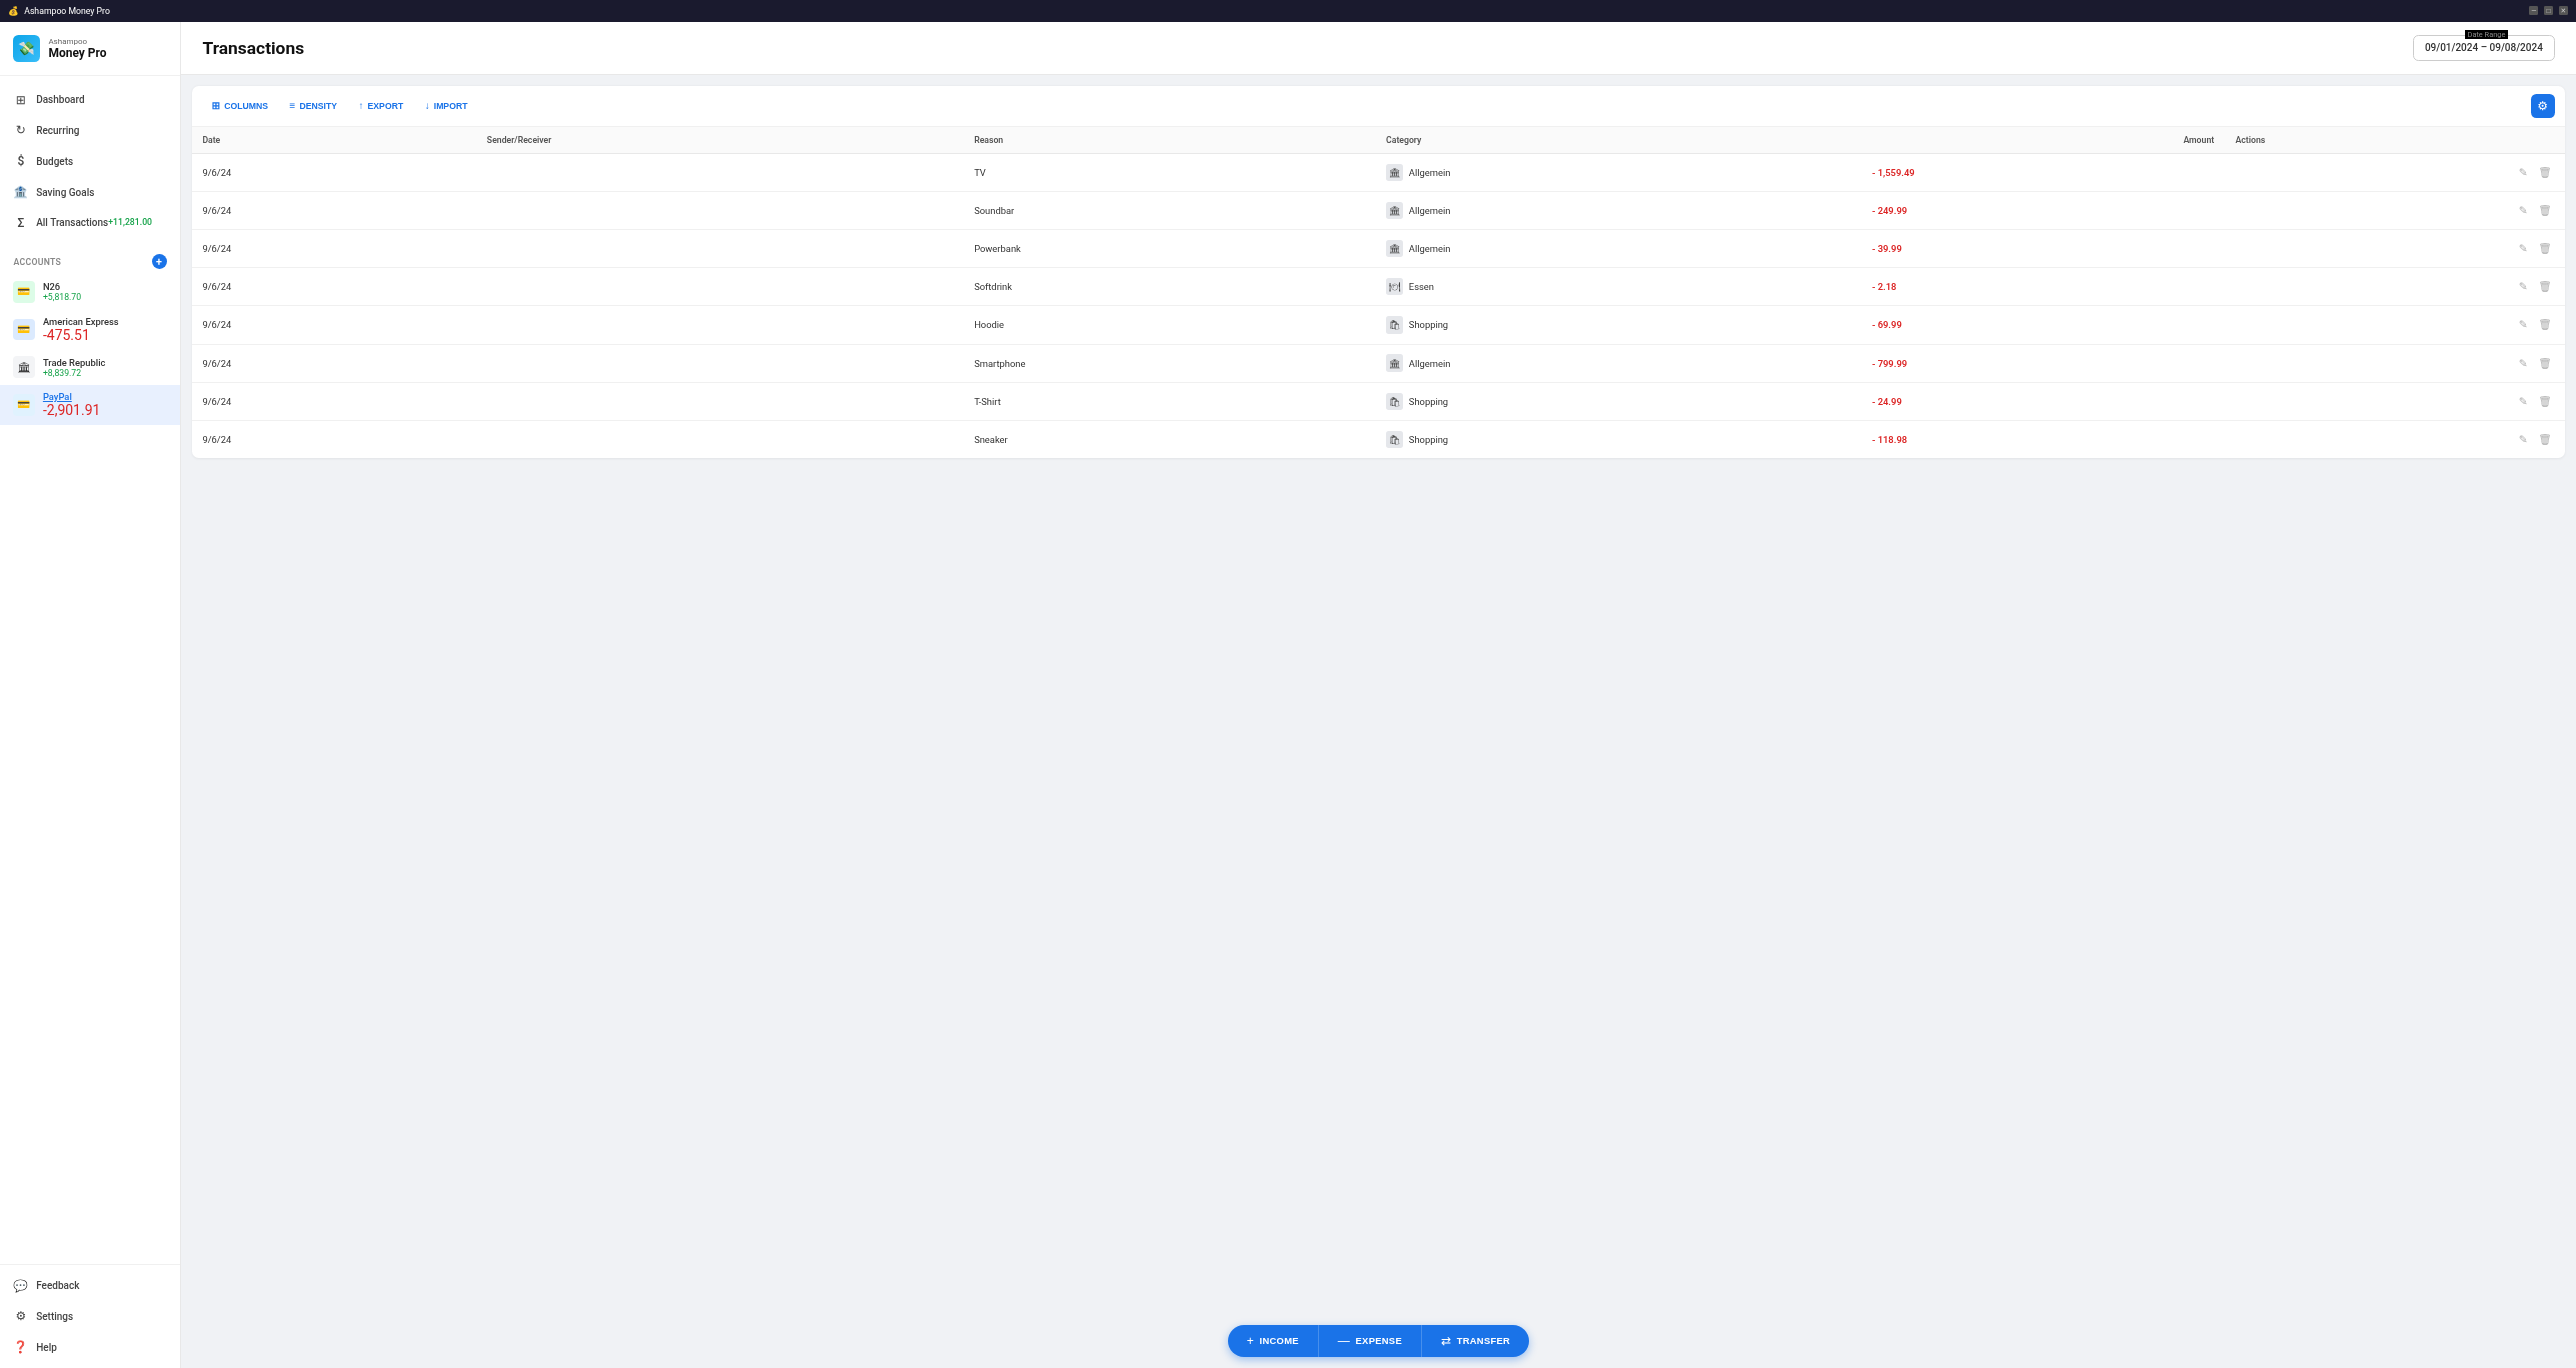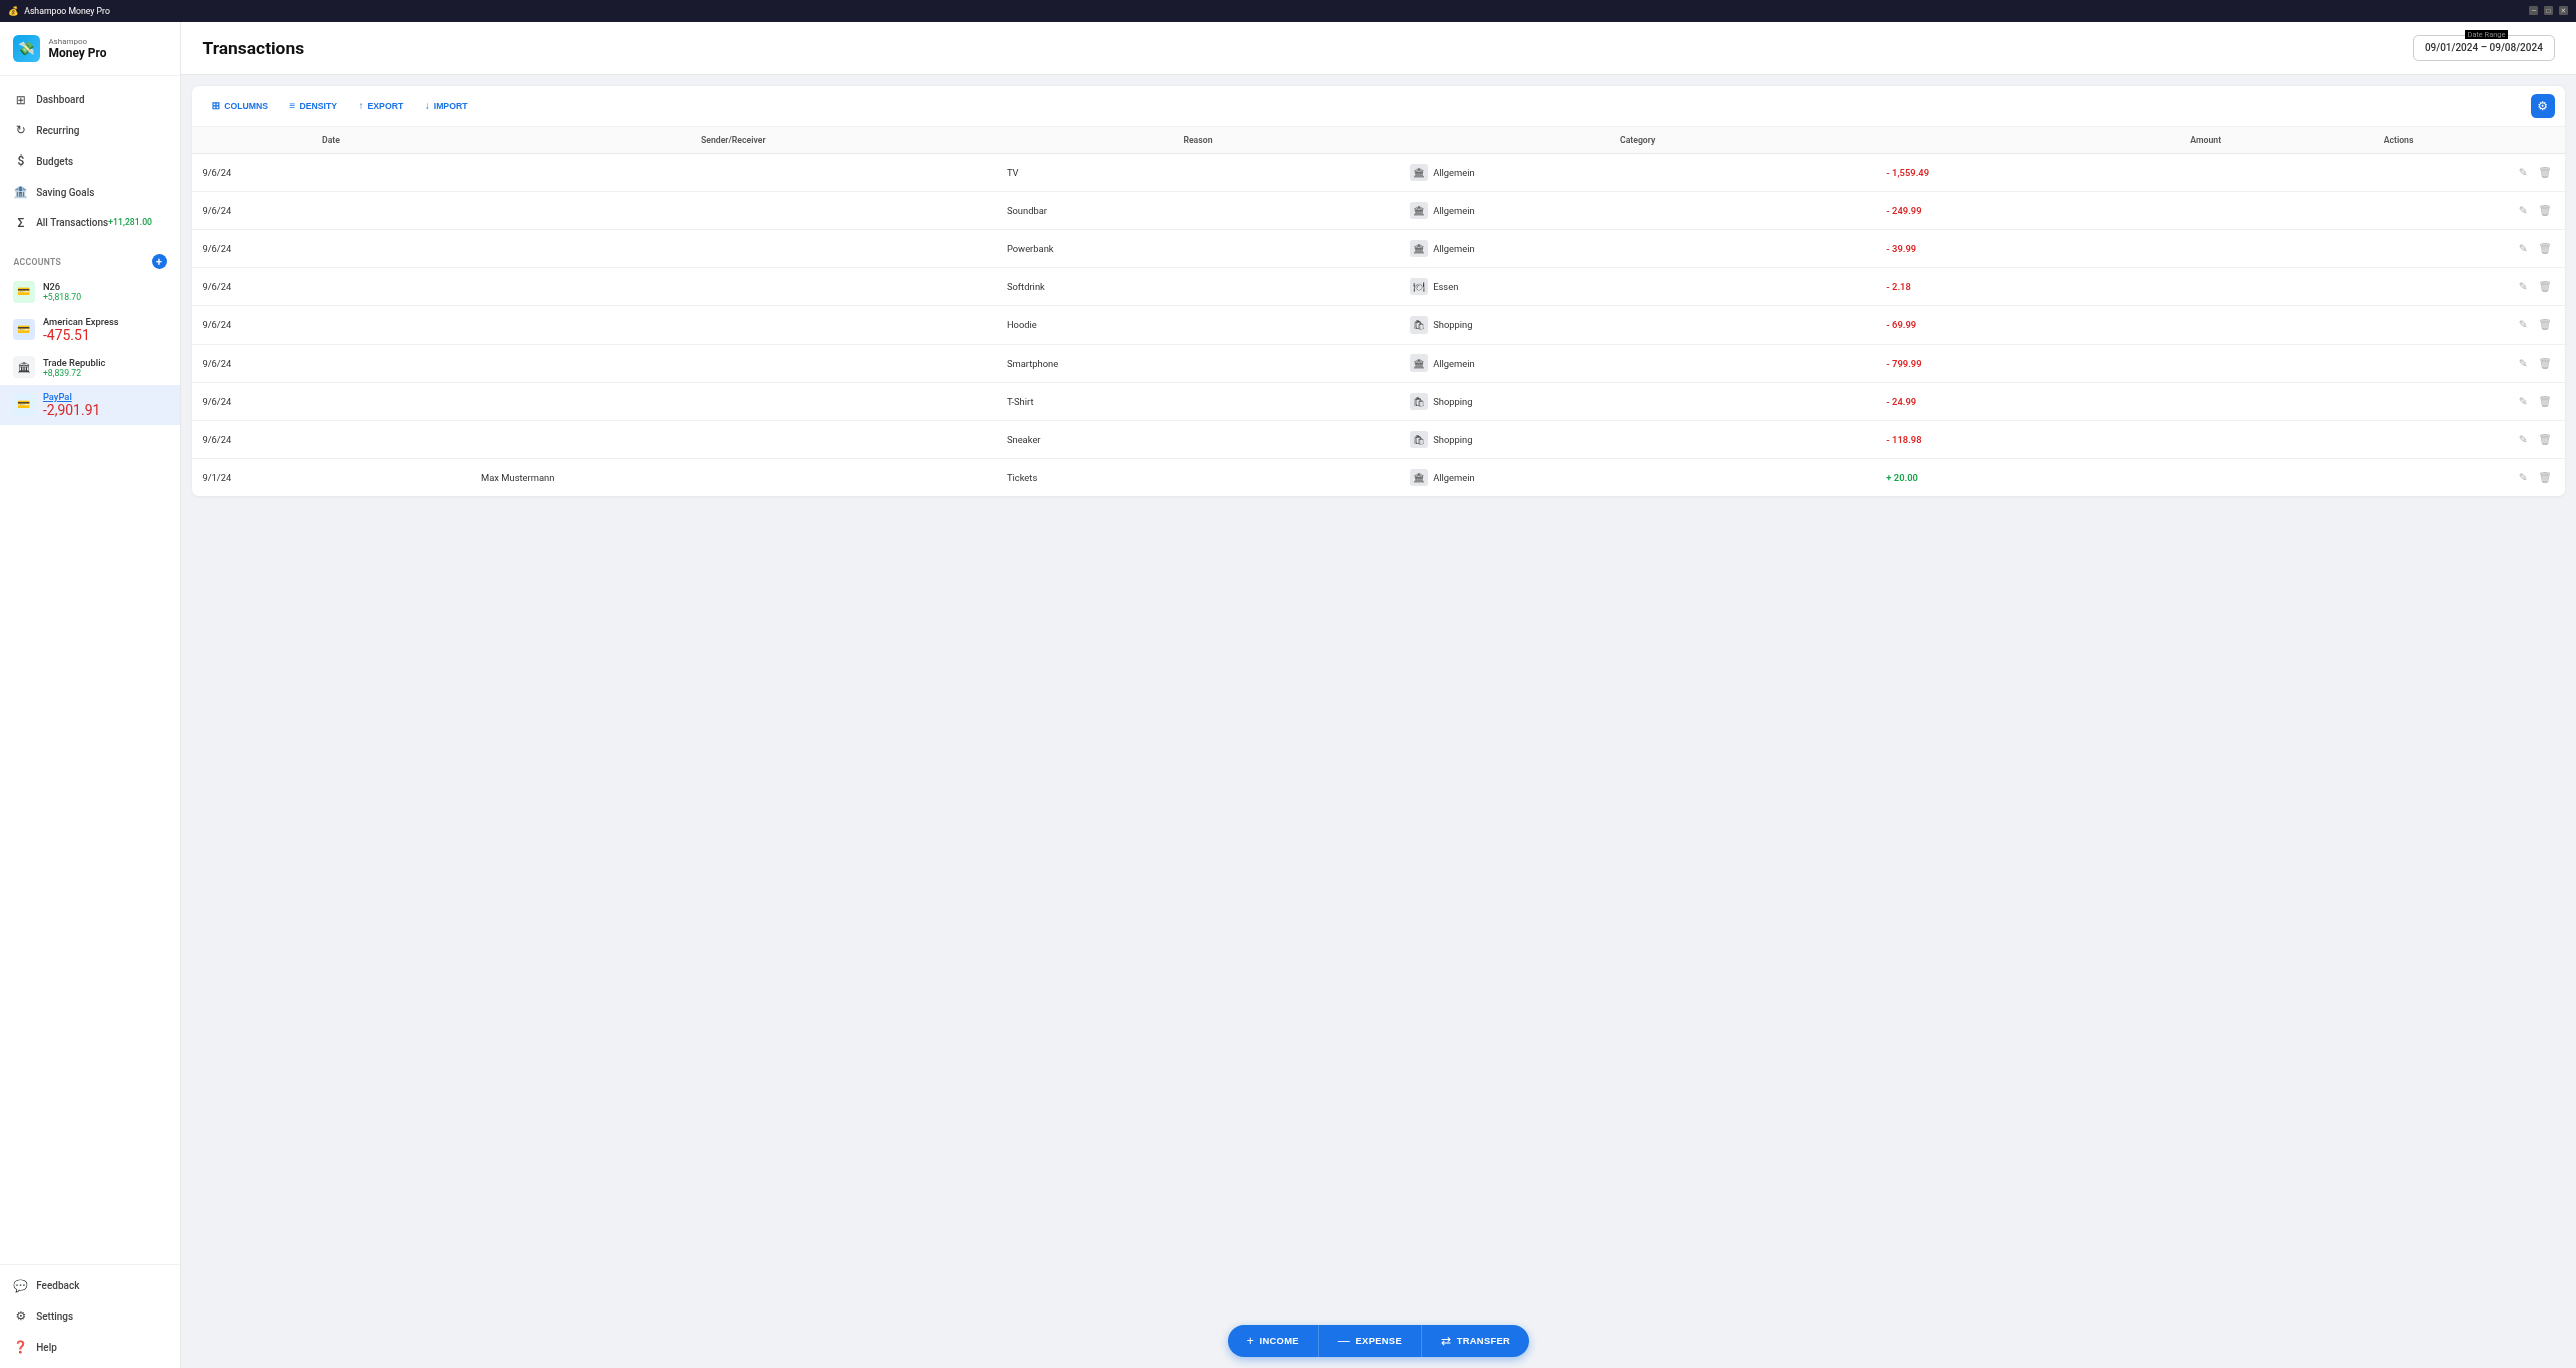--- a/index.html
+++ b/index.html
@@ -233,21 +233,21 @@
       cursor: pointer;
     }
 
     
     .transactions-table {
       width: 100%;
       border-collapse: collapse;
     }
     .transactions-table th {
       padding: 8px 10.7px;
-      text-align: center;
+      text-align: left;
       font-size: 8.7px;
       font-weight: 600;
       color: #555;
       background: #fafafa;
       border-bottom: 0.7px solid #e8e8e8;
     }
     .transactions-table td {
       padding: 9.4px 10.7px;
       font-size: 9.4px;
       color: #333;
@@ -617,40 +617,20 @@
       <td class="td-amount">
         <span class="amount-negative-val">- 118.98</span>
       </td>
       <td>
         <div class="row-actions">
           <span class="action-icon">✎</span>
           <span class="action-icon">🗑</span>
         </div>
       </td>
     </tr>
-              <tr>
-      <td>9/1/24</td>
-      <td>Max Mustermann</td>
-      <td>Tickets</td>
-      <td>
-        <div class="category-cell">
-          <div class="cat-icon">🏛</div>
-          <span>Allgemein</span>
-        </div>
-      </td>
-      <td class="td-amount">
-        <span class="amount-positive-val">+ 20.00</span>
-      </td>
-      <td>
-        <div class="row-actions">
-          <span class="action-icon">✎</span>
-          <span class="action-icon">🗑</span>
-        </div>
-      </td>
-    </tr>
             </tbody>
         </table>
       </div>
     </div>
 
     <div class="bottom-bar">
       <div class="action-buttons">
         <button class="action-btn">
           <span class="btn-sym">+</span>
           <span>INCOME</span>

